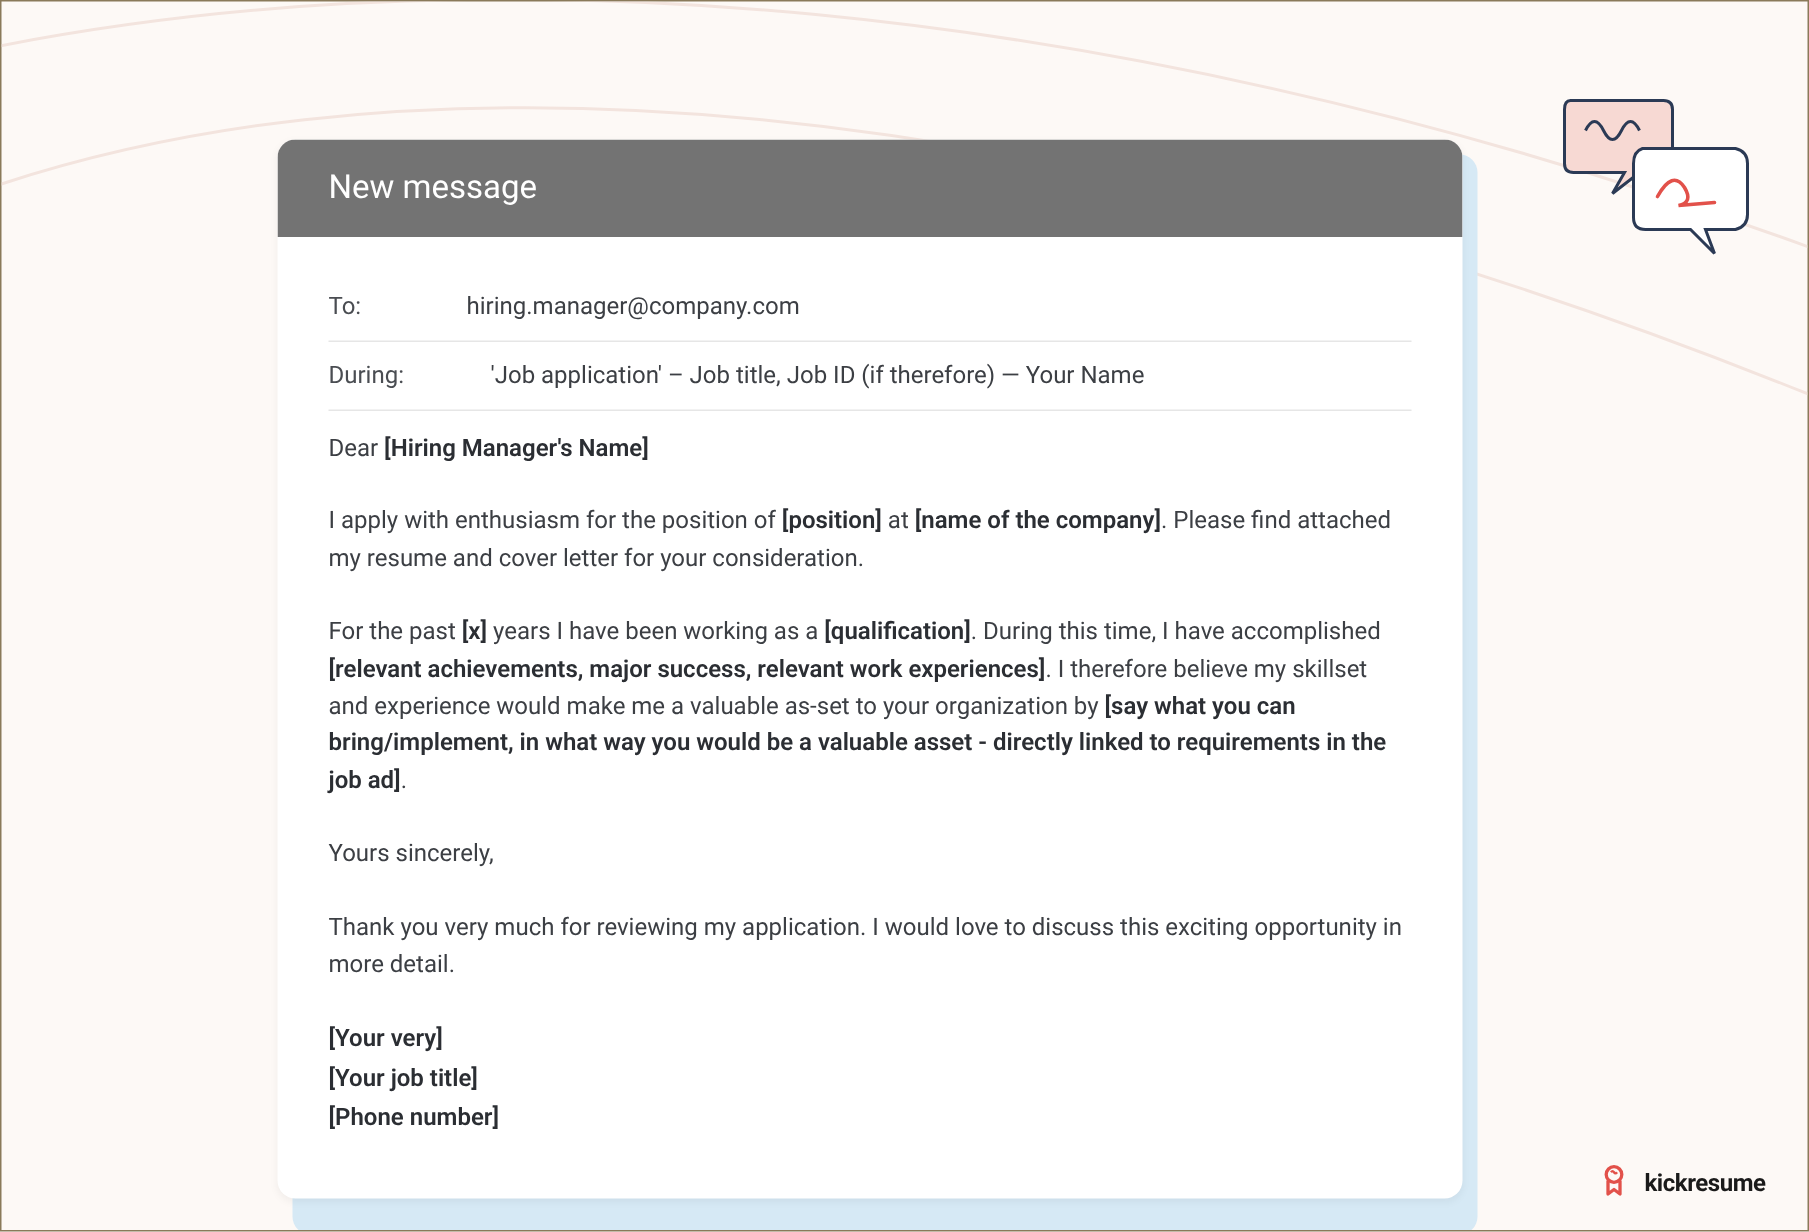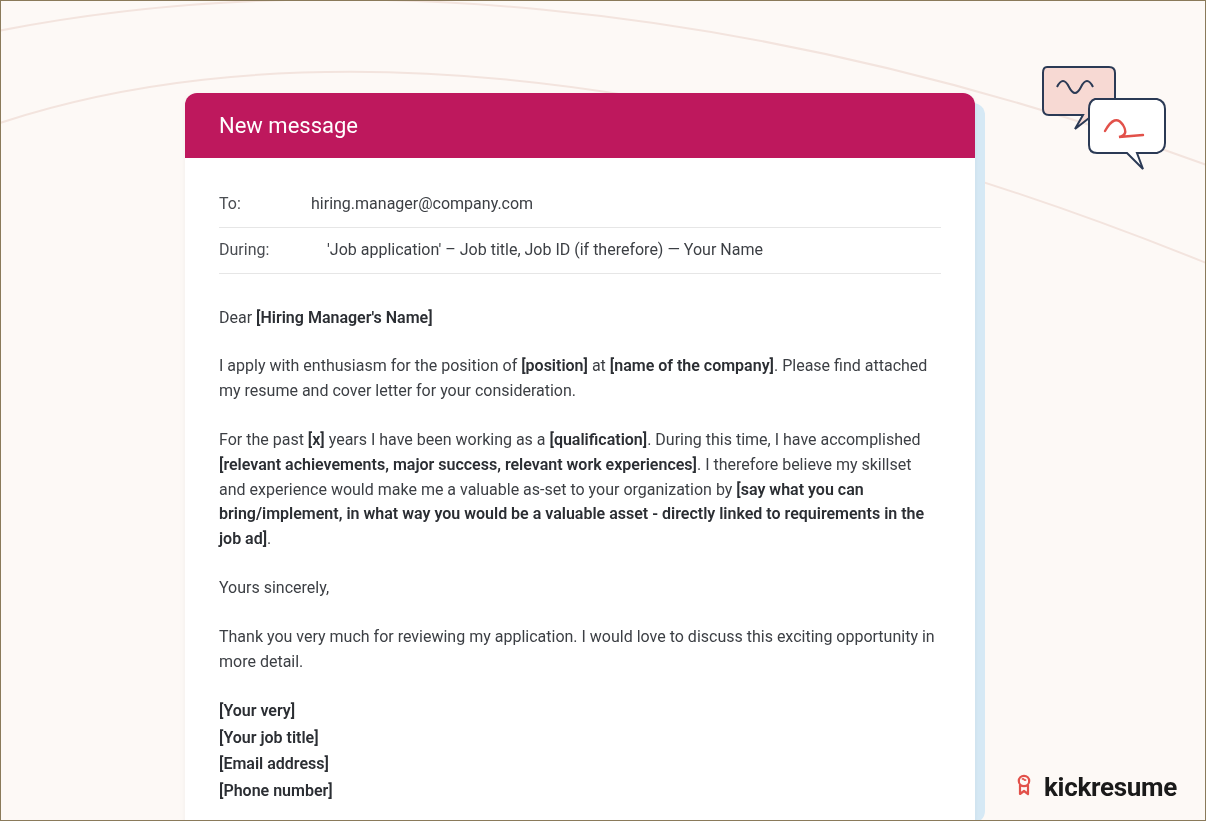--- a/index.html
+++ b/index.html
@@ -30,21 +30,21 @@
     position: absolute;
     left: 184px;
     top: 92px;
     width: 790px;
     background: #ffffff;
     border-radius: 12px;
     overflow: hidden;
     box-shadow: 0 2px 6px rgba(0,0,0,0.05);
   }
   .card-header {
-    background: #be185d;
+    background: #737373;
     color: #ffffff;
     padding: 20px 34px;
     font-size: 22px;
     font-weight: 400;
   }
   .card-body {
     padding: 24px 34px 40px 34px;
     color: #3c3f44;
     font-size: 16px;
     line-height: 1.55;
@@ -54,39 +54,39 @@
     align-items: baseline;
     padding: 10px 0;
     border-bottom: 1px solid #e6e6e6;
   }
   .field-label {
     color: #4a4d52;
     min-width: 52px;
   }
   .field-row.subject .field-label { min-width: 68px; }
   .field-value { color: #3c3f44; margin-left: 40px; }
-  .body-text { margin-top: 32px; }
+  .body-text { margin-top: 13px; }
   .body-text p { margin-bottom: 24px; }
   .body-text p.tight { margin-bottom: 0; line-height: 1.65; }
   .bold { font-weight: 600; color: #2b2e33; }
   .speech-icons {
     position: absolute;
     right: 30px;
     top: 56px;
     width: 140px;
     height: 120px;
   }
   .brand {
     position: absolute;
     right: 28px;
     bottom: 18px;
     display: flex;
     align-items: center;
     gap: 8px;
-    font-size: 26px;
+    font-size: 16px;
     font-weight: 700;
     color: #1a1a1a;
     letter-spacing: -0.3px;
   }
   .brand svg { width: 24px; height: 24px; }
 </style>
 </head>
 <body>
 
 <svg class="bg-swoosh" viewBox="0 0 1206 821" preserveAspectRatio="none">
@@ -124,21 +124,20 @@
       <p>
         <span>For the past </span><span class="bold">[x]</span><span> years I have been working as a </span><span class="bold">[qualification]</span><span>. During this time, I have accomplished </span><span class="bold">[relevant achievements, major success, relevant work experiences]</span><span>. I therefore believe my skillset and experience would make me a valuable as-set to your organization by </span><span class="bold">[say what you can bring/implement, in what way you would be a valuable asset - directly linked to requirements in the job ad]</span><span>.</span>
       </p>
 
       <p>Yours sincerely,</p>
 
       <p>Thank you very much for reviewing my application. I would love to discuss this exciting opportunity in more detail.</p>
 
       <p class="tight bold">[Your very]</p>
       <p class="tight bold">[Your job title]</p>
-      <p class="tight bold">[Email address]</p>
       <p class="tight bold">[Phone number]</p>
     </div>
   </div>
 </div>
 
 <div class="speech-icons">
   <svg viewBox="0 0 140 120">
     <path d="M 12 10 Q 8 10 8 16 L 8 52 Q 8 58 14 58 L 48 58 L 40 72 L 58 58 L 74 58 Q 80 58 80 52 L 80 16 Q 80 10 74 10 Z" fill="#f7d9d3" stroke="#2b3a55" stroke-width="2"></path>
     <path d="M 22 30 q 6 -12 12 0 q 6 12 12 0 q 6 -12 12 0" stroke="#2b3a55" stroke-width="2" fill="none"></path>
     <path d="M 60 42 Q 54 44 54 52 L 54 88 Q 54 96 62 96 L 92 96 L 108 112 L 102 96 L 122 96 Q 130 94 130 86 L 130 52 Q 130 44 122 42 Z" fill="#ffffff" stroke="#2b3a55" stroke-width="2"></path>

